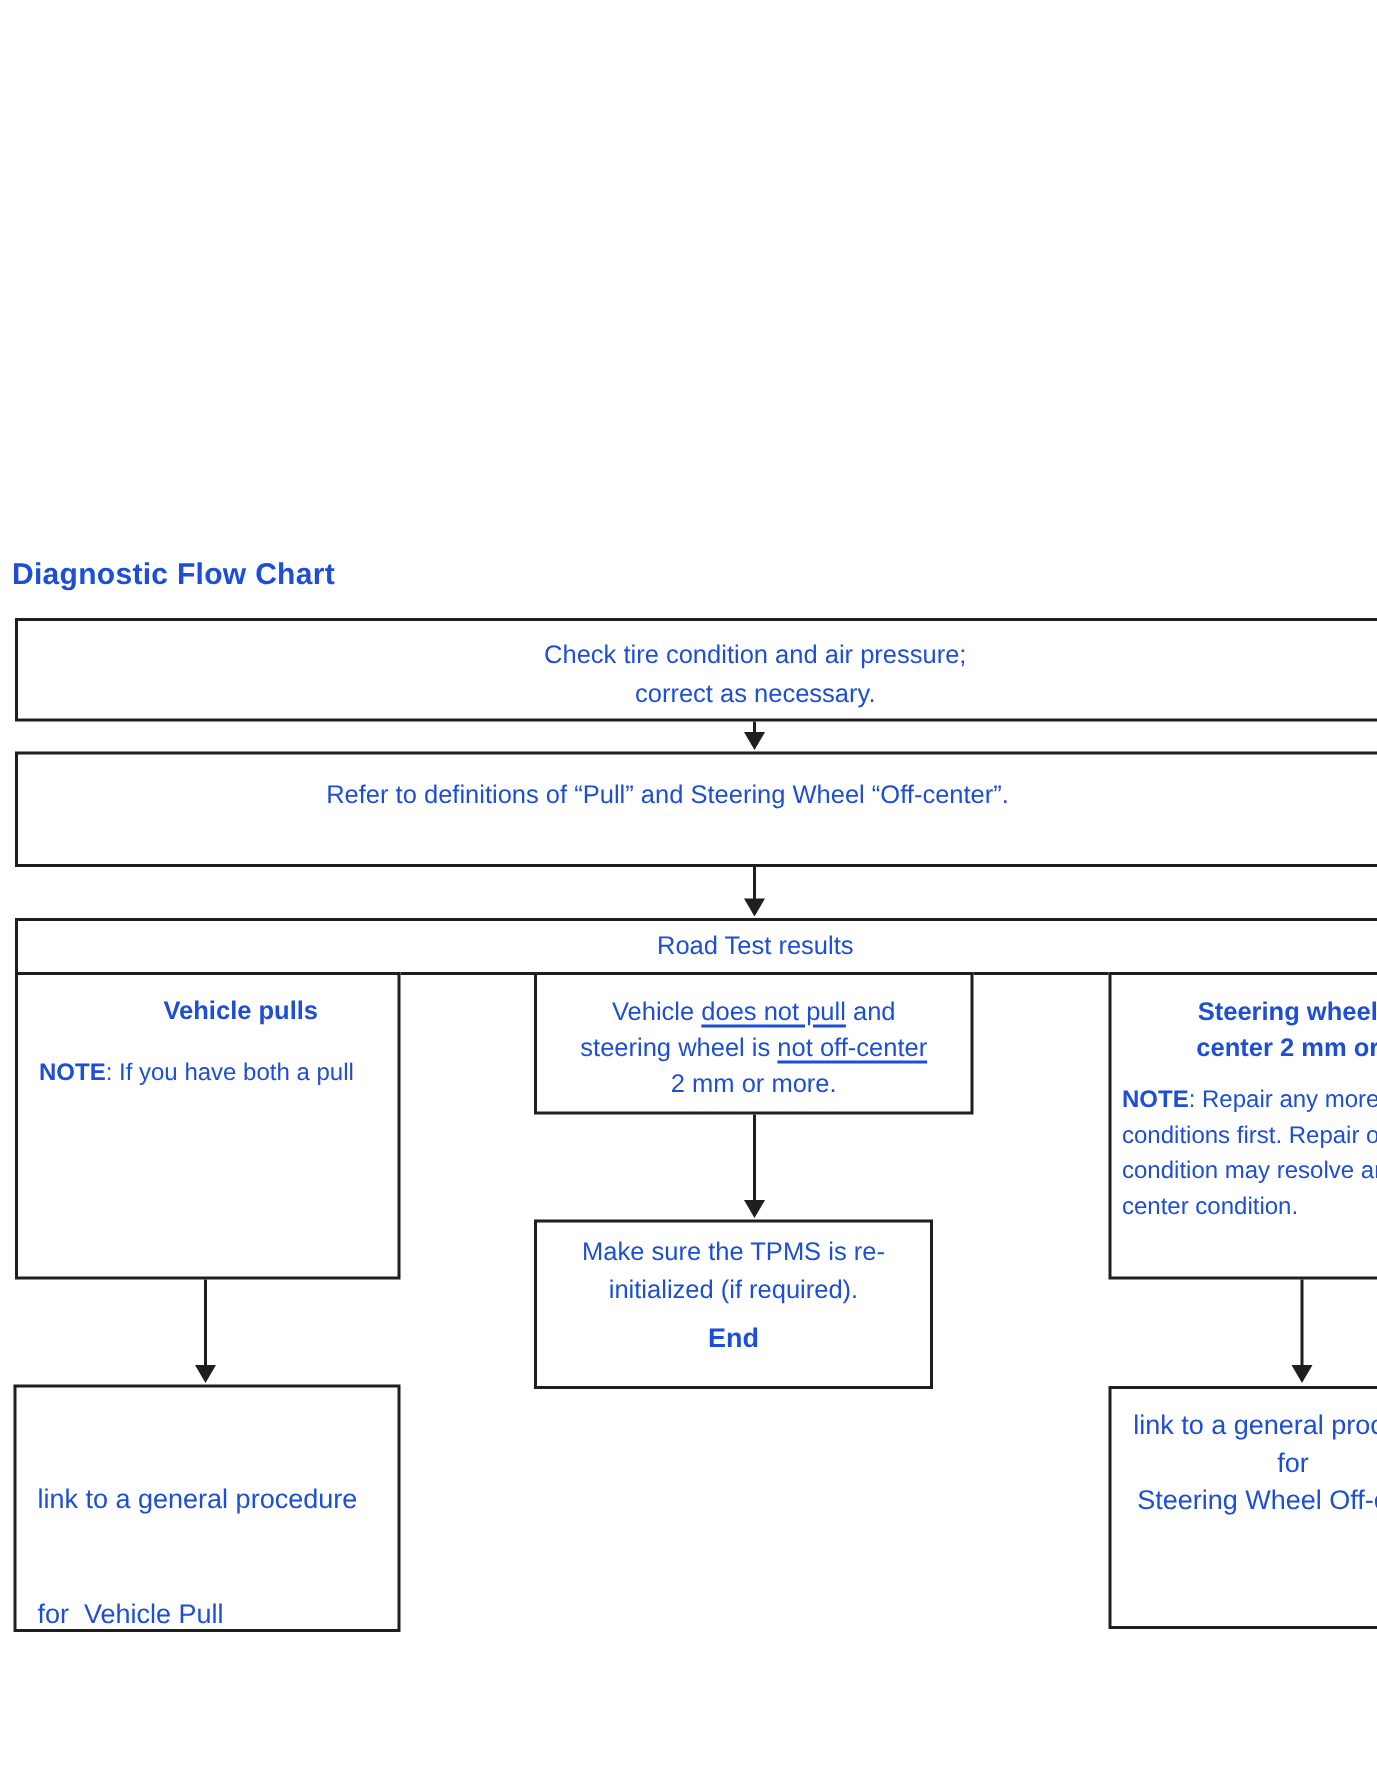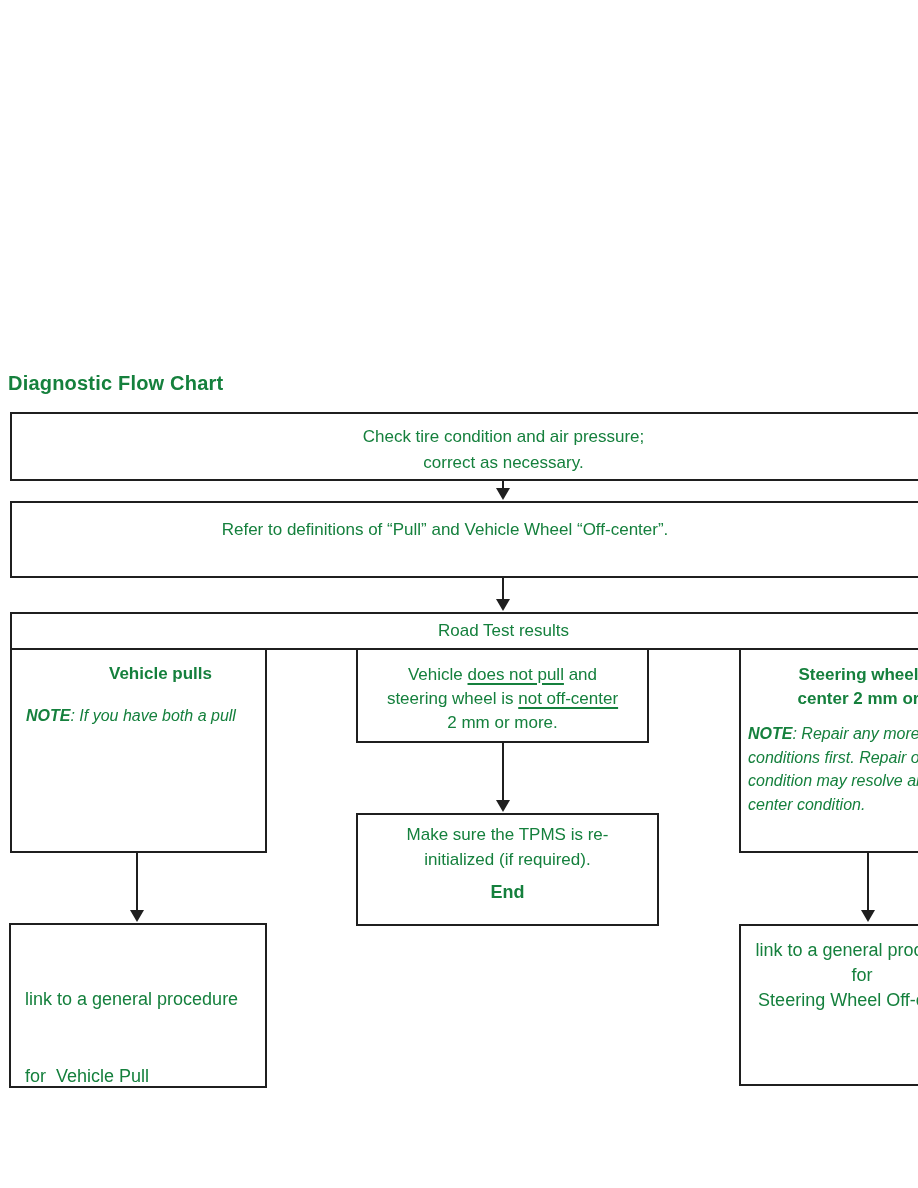--- a/index.html
+++ b/index.html
@@ -1,28 +1,28 @@
 <!DOCTYPE html>
 <html><head>
 <meta charset="utf-8">
 <style>
   html,body{margin:0;padding:0;background:#ffffff;}
   .page{
     position:relative;width:918px;height:1188px;background:#ffffff;overflow:hidden;
-    font-family:"Liberation Sans","DejaVu Sans",sans-serif;color:#15803d;
+    font-family:"Liberation Sans","DejaVu Sans",sans-serif;color:#1d4ed8;
   }
   .doc-title{position:absolute;left:8px;top:372px;font-size:20px;font-weight:bold;letter-spacing:0.2px;}
   .box{position:absolute;border:2px solid #1f1f1f;background:#ffffff;box-sizing:border-box;}
   .ctr{text-align:center;}
   .t17{font-size:17px;}
   .b1-text{padding-top:10px;line-height:26px;}
   .b2-text{position:absolute;left:0;top:0;width:866px;padding-top:12px;line-height:30px;}
   .strip-text{line-height:33px;}
   .branch-title{margin-top:12px;font-weight:bold;line-height:24px;padding-left:44px;}
-  .note{font-size:16px;line-height:23.5px;text-align:left;white-space:nowrap;font-style:italic;}
+  .note{font-size:16px;line-height:23.5px;text-align:left;white-space:nowrap;}
   .note-left{margin:18px 8px 0 14px;}
   .note-right{margin:11px 0 0 7px;}
   .note-label{font-weight:bold;}
   .mid-text{padding-top:13px;line-height:24px;}
   .u{text-decoration:underline;text-underline-offset:3px;text-decoration-thickness:1.5px;text-align:right;}
   .tpms-text{padding-top:7px;line-height:25px;}
   .end-label{margin-top:8px;font-weight:bold;font-size:18px;text-align:center;}
   .link-text-left{margin:11px 0 0 14px;font-size:18px;line-height:25.5px;white-space:pre;}
   .link-text-right{margin-top:12px;font-size:18px;line-height:25px;}
   .arrow{position:absolute;width:14px;}
@@ -44,21 +44,21 @@
     </div>
   </div>
 
   <div class="arrow" style="left:496px;top:481px;height:19px;">
     <div class="shaft"></div>
       <div class="head"></div>
   </div>
 
   <div class="box" style="left:10px;top:501px;width:987px;height:77px;">
     <div class="ctr t17 b2-text">
-      <div>Refer to definitions of “Pull” and Vehicle Wheel “Off-center”.</div>
+      <div>Refer to definitions of “Pull” and Steering Wheel “Off-center”.</div>
     </div>
   </div>
 
   <div class="arrow" style="left:496px;top:578px;height:33px;">
     <div class="shaft"></div>
       <div class="head"></div>
   </div>
 
   <div class="box" style="left:10px;top:612px;width:987px;height:38px;">
     <div class="ctr t17 strip-text">Road Test results</div>
@@ -98,21 +98,21 @@
   </div>
   <div class="arrow" style="left:496px;top:743px;height:69px;">
     <div class="shaft"></div>
       <div class="head"></div>
   </div>
   <div class="arrow" style="left:861px;top:853px;height:69px;">
     <div class="shaft"></div>
       <div class="head"></div>
   </div>
 
-  <div class="box" style="left:356px;top:813px;width:303px;height:113px;border-width:2.5px;">
+  <div class="box" style="left:356px;top:813px;width:266px;height:113px;border-width:2.5px;">
     <div class="ctr t17 tpms-text">
       <div>Make sure the TPMS is re-</div>
       <div>initialized (if required).</div>
       <div class="end-label">End</div>
     </div>
   </div>
 
   <div class="box" style="left:9px;top:923px;width:258px;height:165px;">
     <div class="link-text-left">
       <div>link to a general procedure</div>

